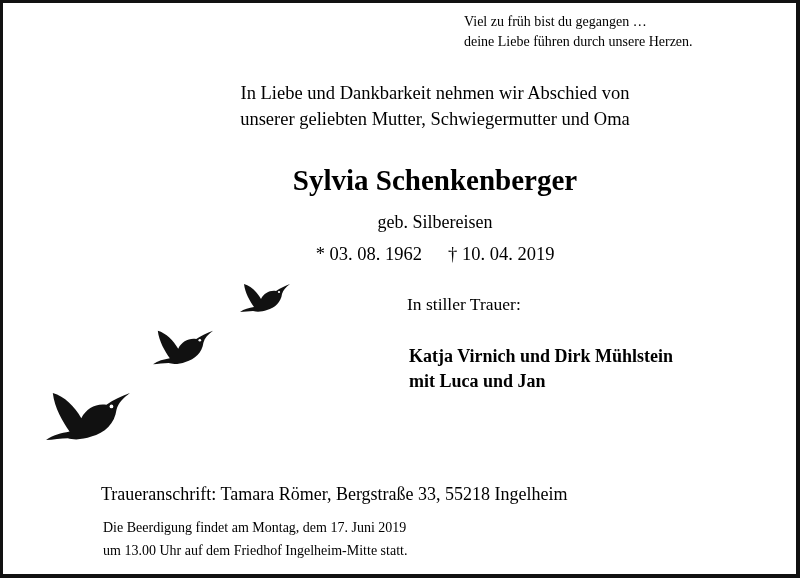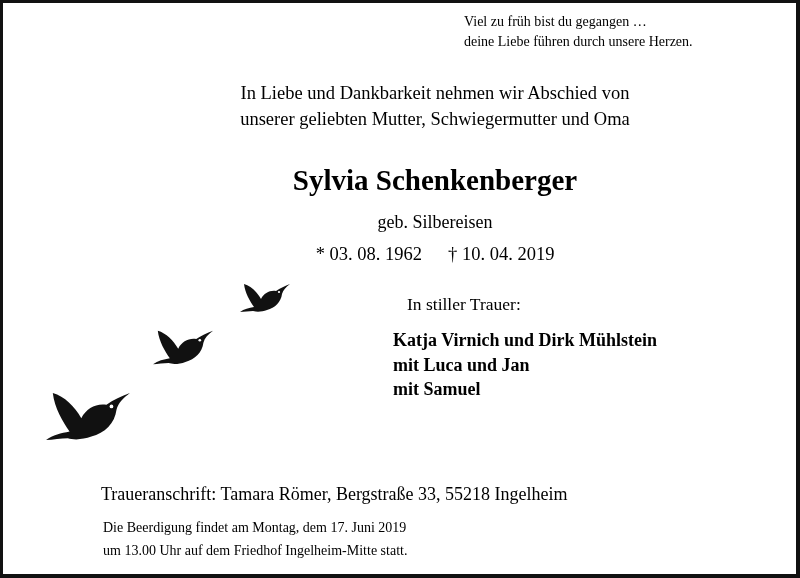--- a/index.html
+++ b/index.html
@@ -37,21 +37,21 @@
       word-spacing: 0px;
     }
     .dates .gap { display: inline-block; width: 26px; }
     .mourn-label {
       position: absolute; left: 375px; top: 292px;
       font-size: 17.5px; line-height: 24px; margin-left: 32px;
     }
     .mourners {
       position: absolute; left: 393px; top: 328px;
       font-size: 18px; font-weight: bold; line-height: 24.5px;
-      list-style: none; margin: 0; padding: 0;
+      list-style: none; margin: 16px; padding: 0;
     }
     .address {
       position: absolute; left: 101px; top: 482px;
       font-size: 18px; line-height: 24px;
     }
     .funeral {
       position: absolute; left: 103px; top: 516px;
       font-size: 14px; line-height: 23px;
     }
     .bird { position: absolute; }
@@ -94,21 +94,20 @@
   <svg viewBox="0 0 100 68">
       <path fill="#111" d="M8 6 C22 10 34 22 42 36 C48 24 60 18 72 20 C80 14 90 10 100 6 C92 12 86 18 84 26 C82 42 70 54 54 58 C44 62 32 62 26 60 C18 60 8 62 0 62 C8 56 18 54 28 52 C20 40 10 24 8 6 Z"></path>
       <circle cx="78" cy="22" r="2.2" fill="#fff"></circle>
     </svg>
 </div>
 
 <div class="mourn-label serif">In stiller Trauer:</div>
 <ul class="mourners serif">
   <li>Katja Virnich und Dirk Mühlstein</li>
   <li>mit Luca und Jan</li>
-  <li>mit Samuel</li>
 </ul>
 
 <div class="address serif">Traueranschrift: Tamara Römer, Bergstraße 33, 55218 Ingelheim</div>
 
 <div class="funeral serif">
   <div>Die Beerdigung findet am Montag, dem 17. Juni 2019</div>
   <div>um 13.00 Uhr auf dem Friedhof Ingelheim-Mitte statt.</div>
 </div>
 
 </body></html>

